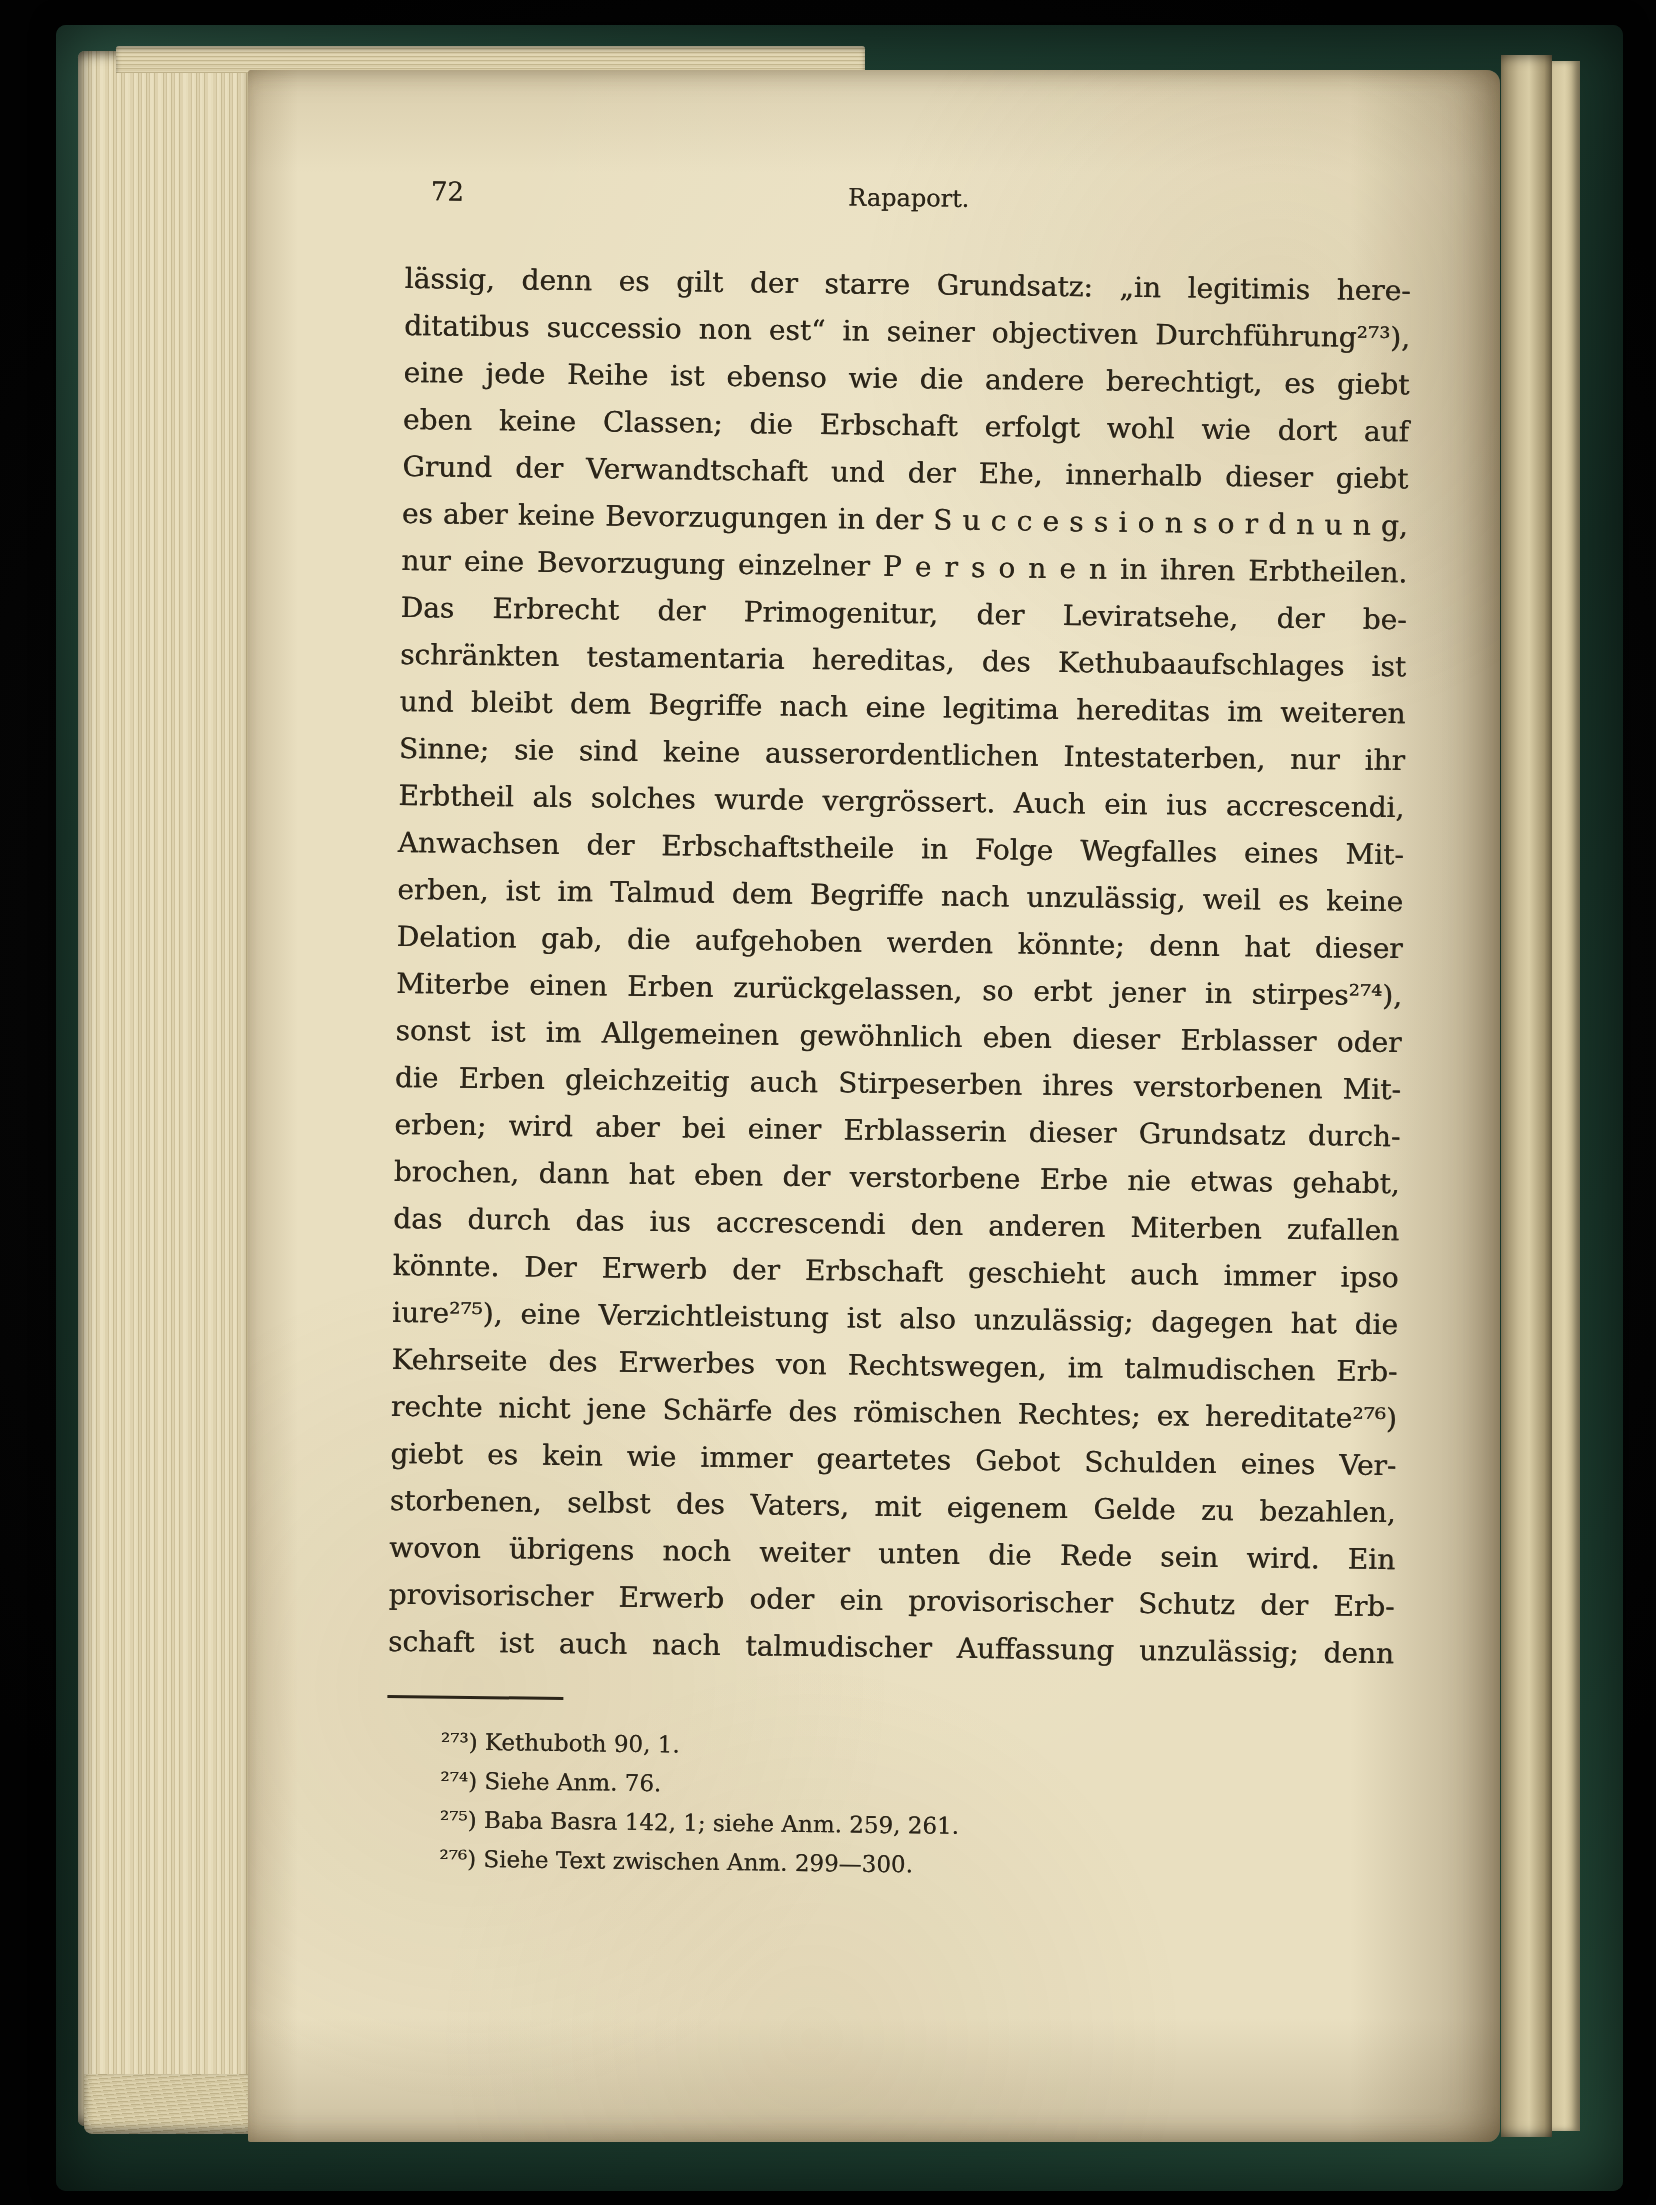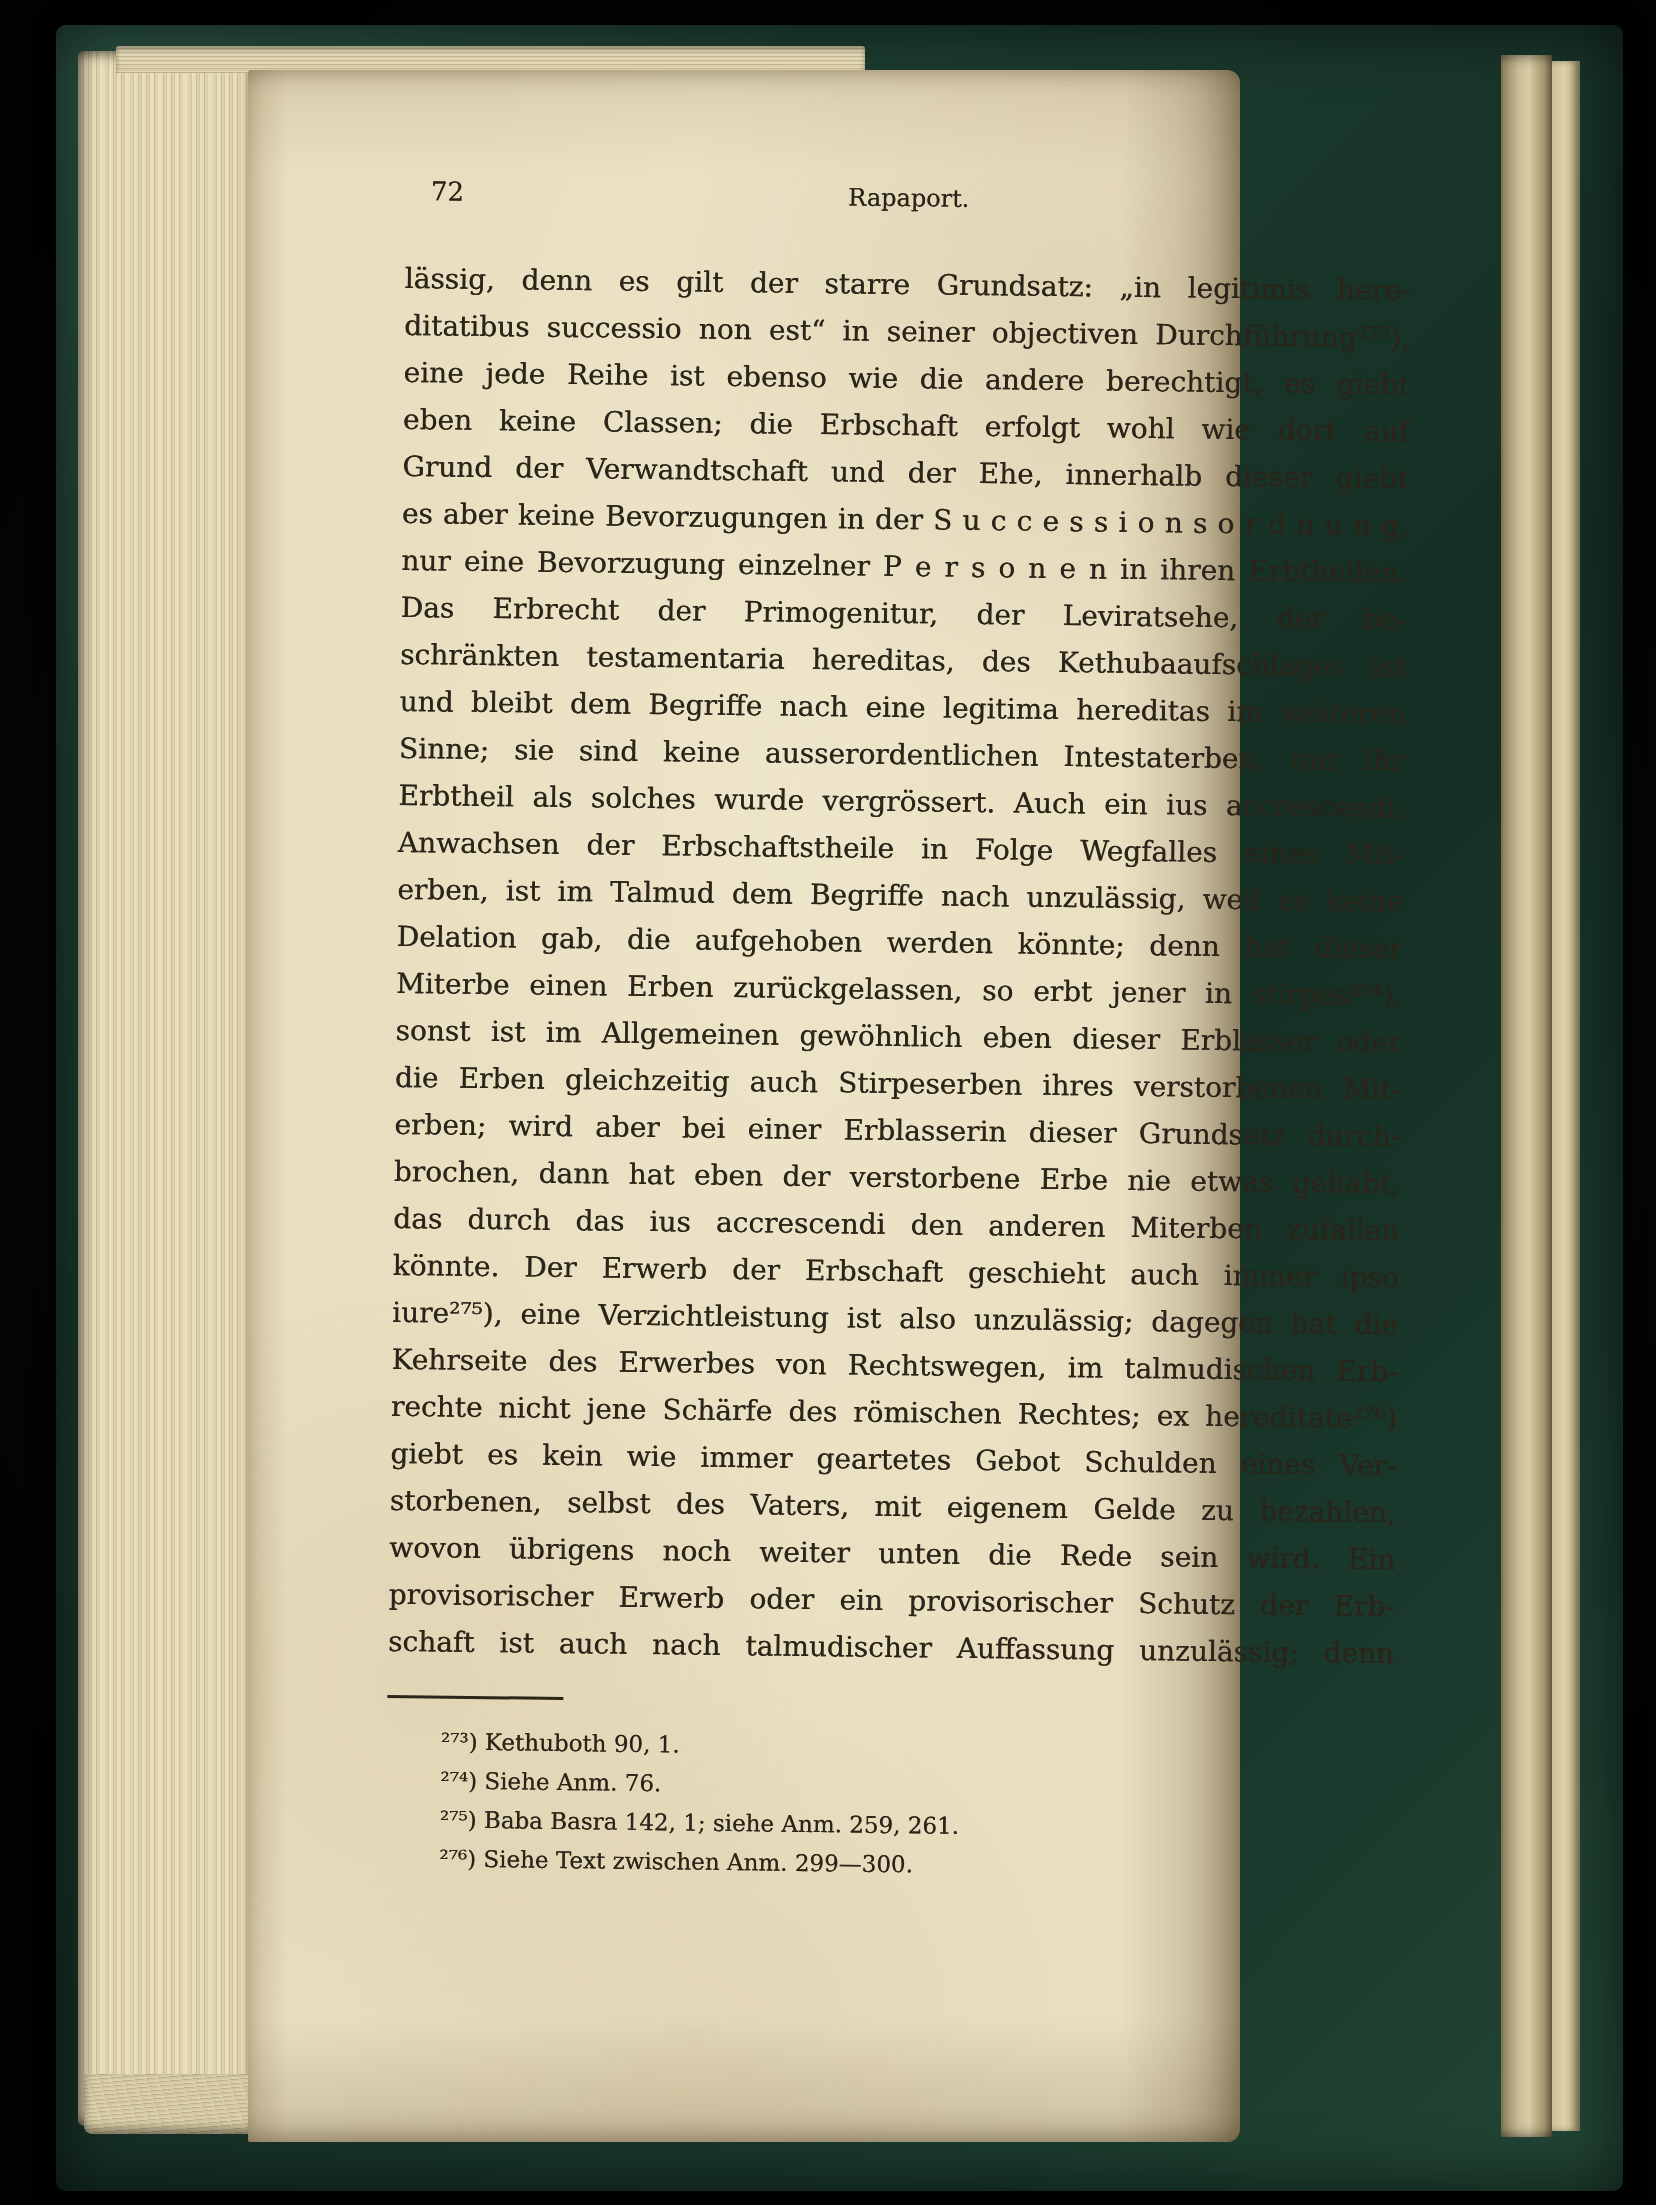--- a/index.html
+++ b/index.html
@@ -58,21 +58,21 @@
     background: repeating-linear-gradient(175deg,
       #dcd1ad 0px, #dcd1ad 1.7px,
       #bfb28a 1.7px, #bfb28a 2.5px,
       #d2c6a0 2.5px, #d2c6a0 4.1px);
     box-shadow: inset 0 -5px 8.3px rgba(0,0,0,0.45);
   }
   
   .main-page {
     position: absolute;
     left: 248px; top: 70px;
-    width: 992px; height: 2072px;
+    width: 1252px; height: 2072px;
     border-radius: 2.5px 13.2px 13.2px 2.5px;
     background:
       radial-gradient(ellipse at 55% 35%, rgba(255,252,240,0.22) 0%, rgba(255,252,240,0) 55%),
       linear-gradient(90deg, rgba(110,85,45,0.22) 0%, rgba(110,85,45,0) 4%, rgba(110,85,45,0) 88%, rgba(80,60,30,0.30) 100%),
       linear-gradient(180deg, rgba(120,95,55,0.14) 0%, rgba(120,95,55,0) 5%, rgba(120,95,55,0) 94%, rgba(90,70,40,0.22) 100%),
       #e9dfc0;
     box-shadow: inset -25px 0 38px -10px rgba(70,52,25,0.40),
                 inset 0 -15px 25px -11.6px rgba(70,52,25,0.35),
                 inset 0 11.6px 20px -11.6px rgba(70,52,25,0.30);
   }

